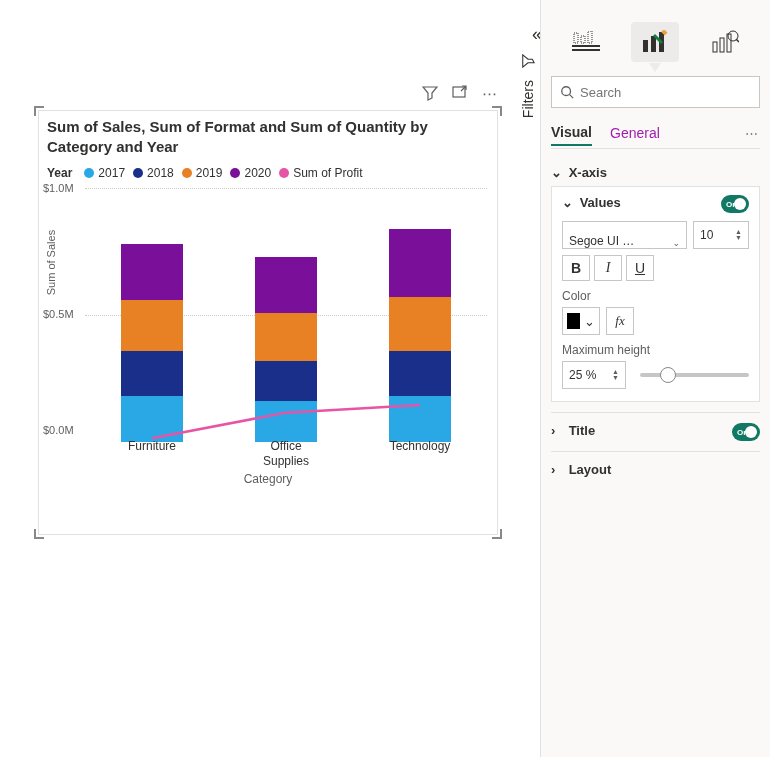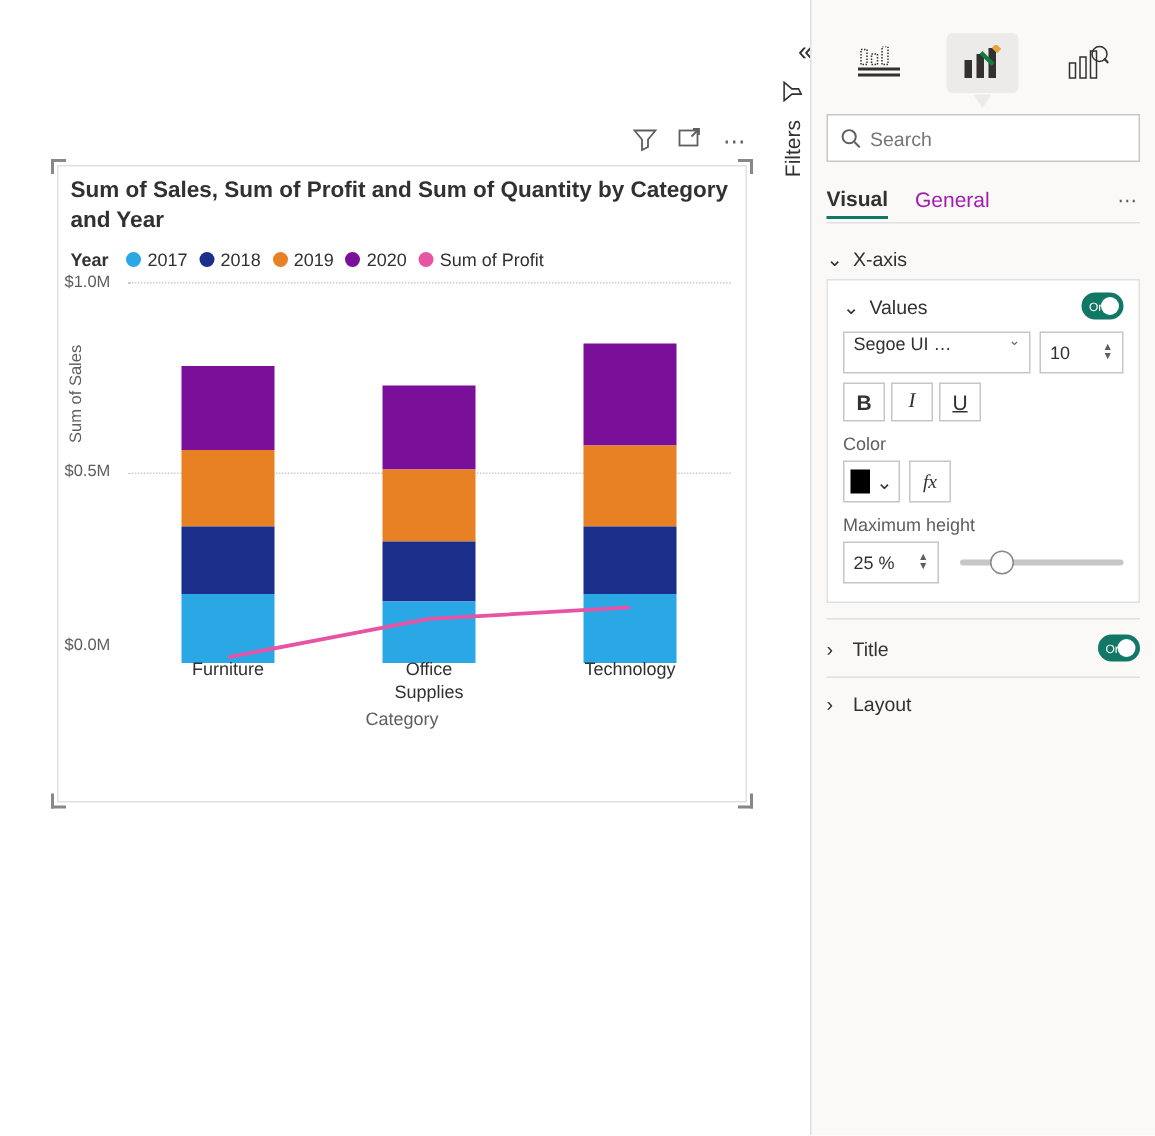--- a/index.html
+++ b/index.html
@@ -42,27 +42,27 @@
 .format-icons .slot { width: 48px; height: 40px; display: flex; align-items: center; justify-content: center; border-radius: 4px; cursor: pointer; }
 .format-icons .slot.active { background: #edebe9; position: relative; }
 .format-icons .slot.active::after { content: ""; position: absolute; bottom: -10px; left: 50%; margin-left: -6px; width: 0; height: 0; border-left: 6px solid transparent; border-right: 6px solid transparent; border-top: 9px solid #edebe9; }
 .search-box { display: flex; align-items: center; border: 1px solid #c8c6c4; background: #fff; height: 32px; padding: 0 8px; gap: 6px; margin-bottom: 12px; }
 .search-box input { border: none; outline: none; flex: 1; font-size: 13px; background: transparent; }
 .tabs { display: flex; gap: 18px; border-bottom: 1px solid #e1e1e1; margin-bottom: 6px; padding-bottom: 2px; align-items: center; }
 .tabs .tab { padding: 4px 0; cursor: pointer; font-size: 14px; color: #a21caf; }
 .tabs .tab.active { color: #323130; border-bottom: 2px solid #117865; font-weight: 600; }
 .tabs .more { margin-left: auto; color: #605e5c; letter-spacing: 2px; cursor: pointer; }
 .section { padding: 10px 0; border-bottom: 1px solid #e1e1e1; }
-.section-header { display: flex; align-items: center; justify-content: space-between; cursor: pointer; font-size: 13px; }
+.section-header { display: flex; justify-content: space-between; cursor: pointer; font-size: 13px; font-weight: bold; }
 .section-header .chev { width: 14px; display: inline-block; }
 .subsection { border: 1px solid #e1e1e1; background: #fff; margin-top: 6px; padding: 8px 10px 12px 10px; }
 .subsection .section-header { margin-bottom: 8px; }
 .field-label { font-size: 12px; color: #605e5c; margin: 8px 0 4px 0; }
 .row { display: flex; gap: 6px; align-items: center; }
-.select { border: 1px solid #c8c6c4; background: #fff; height: 28px; padding: 0 6px; font-size: 12px; display: flex; align-items: flex-start; justify-content: space-between; min-width: 0; }
+.select { border: 1px solid #c8c6c4; background: #fff; height: 28px; padding: 0 6px; font-size: 12px; display: flex; align-items: flex-end; justify-content: space-between; min-width: 0; }
 .select .caret { font-size: 9px; color: #605e5c; margin-left: 4px; }
 .num-input { border: 1px solid #c8c6c4; background: #fff; height: 28px; width: 56px; padding: 0 6px; font-size: 12px; display: flex; align-items: center; justify-content: space-between; }
 .spin { display: flex; flex-direction: column; line-height: 6px; font-size: 7px; color: #605e5c; }
 .style-btns { display: flex; gap: 4px; margin-top: 6px; }
 .style-btn { width: 28px; height: 26px; border: 1px solid #c8c6c4; background: #fff; display: flex; align-items: center; justify-content: center; font-size: 14px; cursor: pointer; }
 .style-btn.bold { font-weight: 700; }
 .style-btn.italic { font-style: italic; font-family: serif; }
 .style-btn.underline { text-decoration: underline; }
 .color-box { width: 38px; height: 28px; border: 1px solid #c8c6c4; background: #fff; display: flex; align-items: center; padding: 0 4px; gap: 4px; }
 .color-swatch { width: 16px; height: 16px; background: #000; }
@@ -104,21 +104,21 @@
             <path d="M9 6l5-5M10 1h4v4" fill="none" stroke="#605e5c" stroke-width="1.2"></path>
           </svg>
         </span>
       <span>⋯</span>
     </div>
     <div class="handle tl"></div>
     <div class="handle tr"></div>
     <div class="handle bl"></div>
     <div class="handle br"></div>
 
-    <div class="chart-title">Sum of Sales, Sum of Profit and Sum of Quantity by Category and Year</div>
+    <div class="chart-title">Sum of Sales, Sum of Format and Sum of Quantity by Category and Year</div>
     <div class="legend">
       <span class="legend-label">Year</span>
       <span class="legend-item">
           <span class="swatch" style="background:#2aa7e5"></span>
           <span>2017</span>
         </span>
       <span class="legend-item">
           <span class="swatch" style="background:#1a2f8a"></span>
           <span>2018</span>
         </span>

